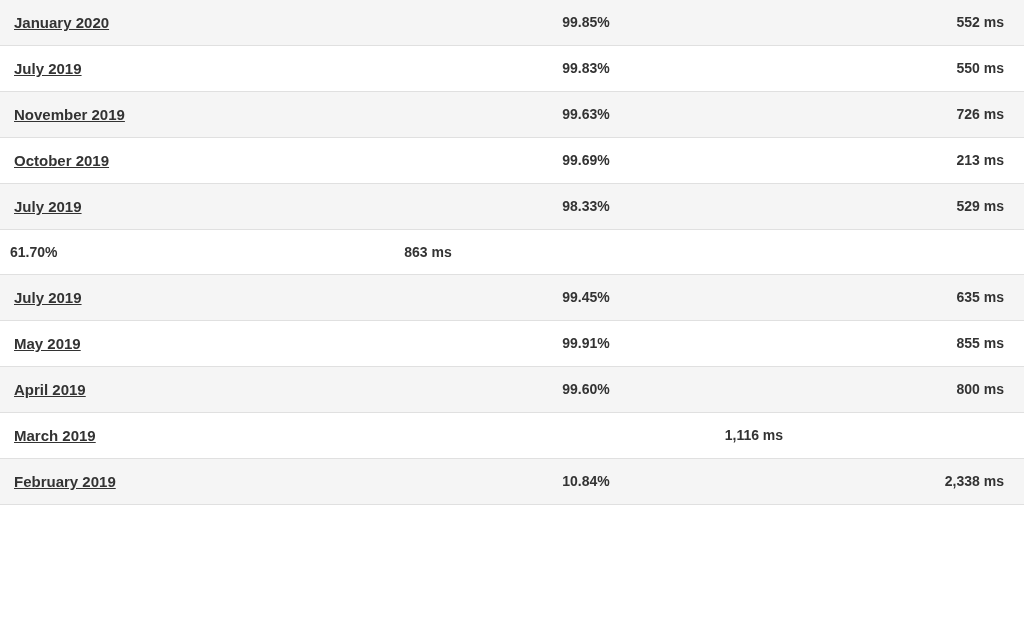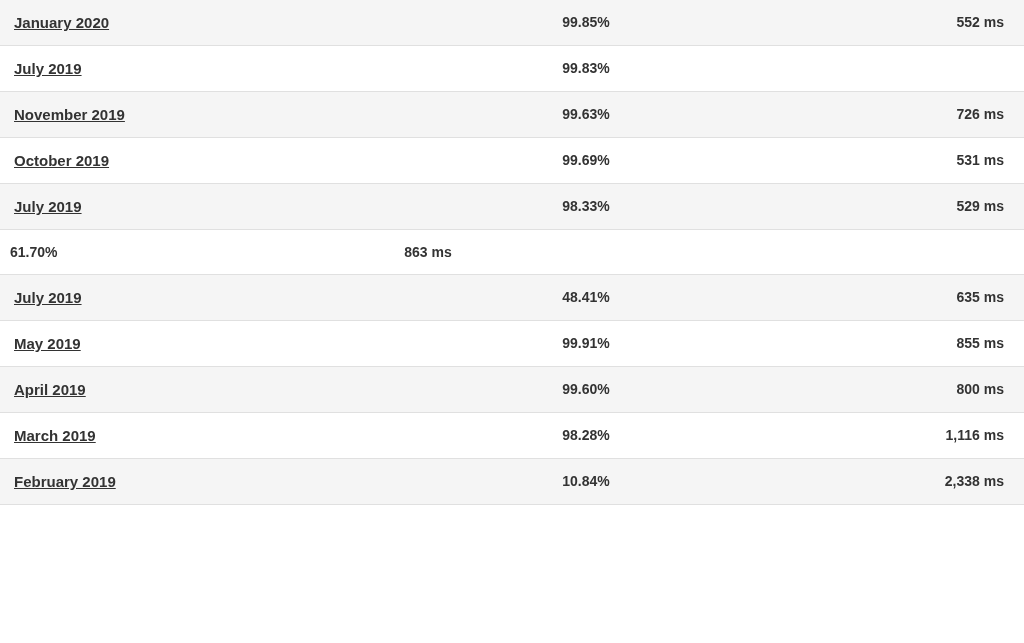--- a/index.html
+++ b/index.html
@@ -66,58 +66,58 @@
 
 <div class="table-container">
 <div class="table-row">
       <div class="col-month"><span class="month-link">January 2020</span></div>
       <div class="col-uptime">99.85%</div>
       <div class="col-response">552 ms</div>
     </div>
     <div class="table-row">
       <div class="col-month"><span class="month-link">July 2019</span></div>
       <div class="col-uptime">99.83%</div>
+      <div class="col-response">550 ms</div>
     </div>
     <div class="table-row">
       <div class="col-month"><span class="month-link">November 2019</span></div>
       <div class="col-uptime">99.63%</div>
       <div class="col-response">726 ms</div>
     </div>
     <div class="table-row">
       <div class="col-month"><span class="month-link">October 2019</span></div>
       <div class="col-uptime">99.69%</div>
-      <div class="col-response">531 ms</div>
+      <div class="col-response">213 ms</div>
     </div>
     <div class="table-row">
       <div class="col-month"><span class="month-link">July 2019</span></div>
       <div class="col-uptime">98.33%</div>
       <div class="col-response">529 ms</div>
     </div>
     <div class="table-row">
       <div class="col-uptime">61.70%</div>
       <div class="col-response">863 ms</div>
     </div>
     <div class="table-row">
       <div class="col-month"><span class="month-link">July 2019</span></div>
-      <div class="col-uptime">48.41%</div>
+      <div class="col-uptime">99.45%</div>
       <div class="col-response">635 ms</div>
     </div>
     <div class="table-row">
       <div class="col-month"><span class="month-link">May 2019</span></div>
       <div class="col-uptime">99.91%</div>
       <div class="col-response">855 ms</div>
     </div>
     <div class="table-row">
       <div class="col-month"><span class="month-link">April 2019</span></div>
       <div class="col-uptime">99.60%</div>
       <div class="col-response">800 ms</div>
     </div>
     <div class="table-row">
       <div class="col-month"><span class="month-link">March 2019</span></div>
-      <div class="col-uptime">98.28%</div>
       <div class="col-response">1,116 ms</div>
     </div>
     <div class="table-row">
       <div class="col-month"><span class="month-link">February 2019</span></div>
       <div class="col-uptime">10.84%</div>
       <div class="col-response">2,338 ms</div>
     </div>
   </div>
 
 </body></html>

